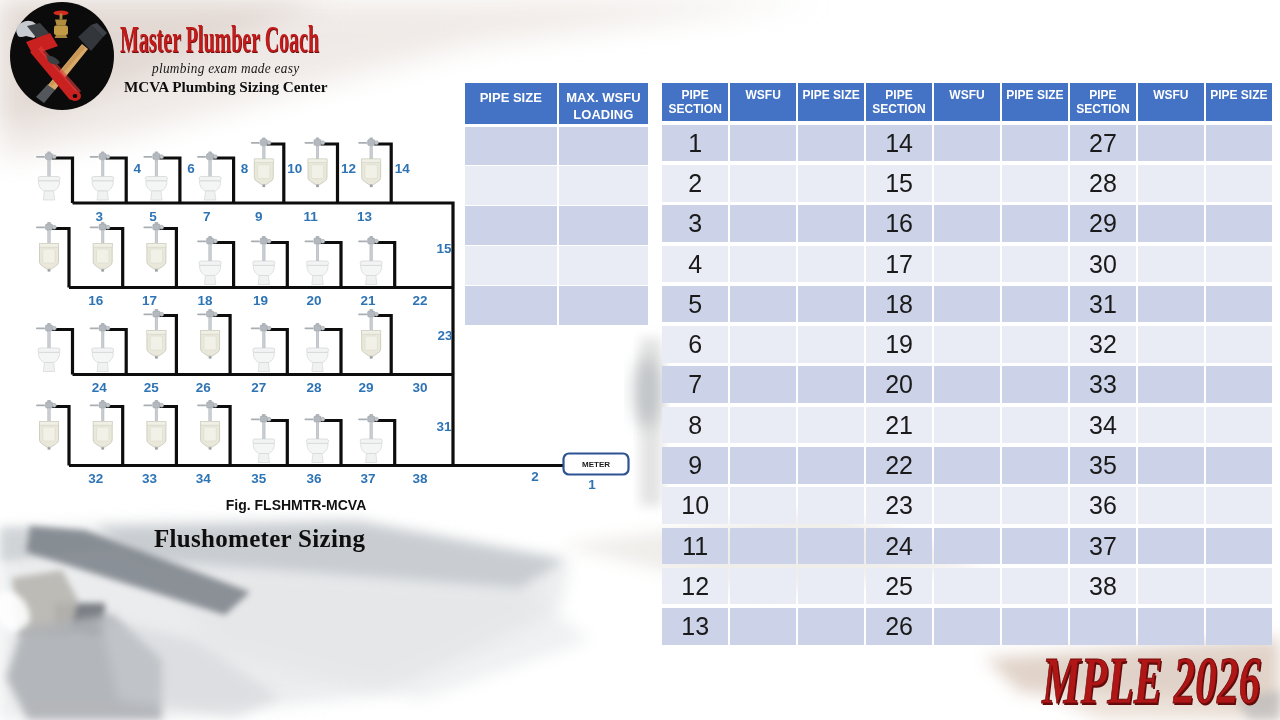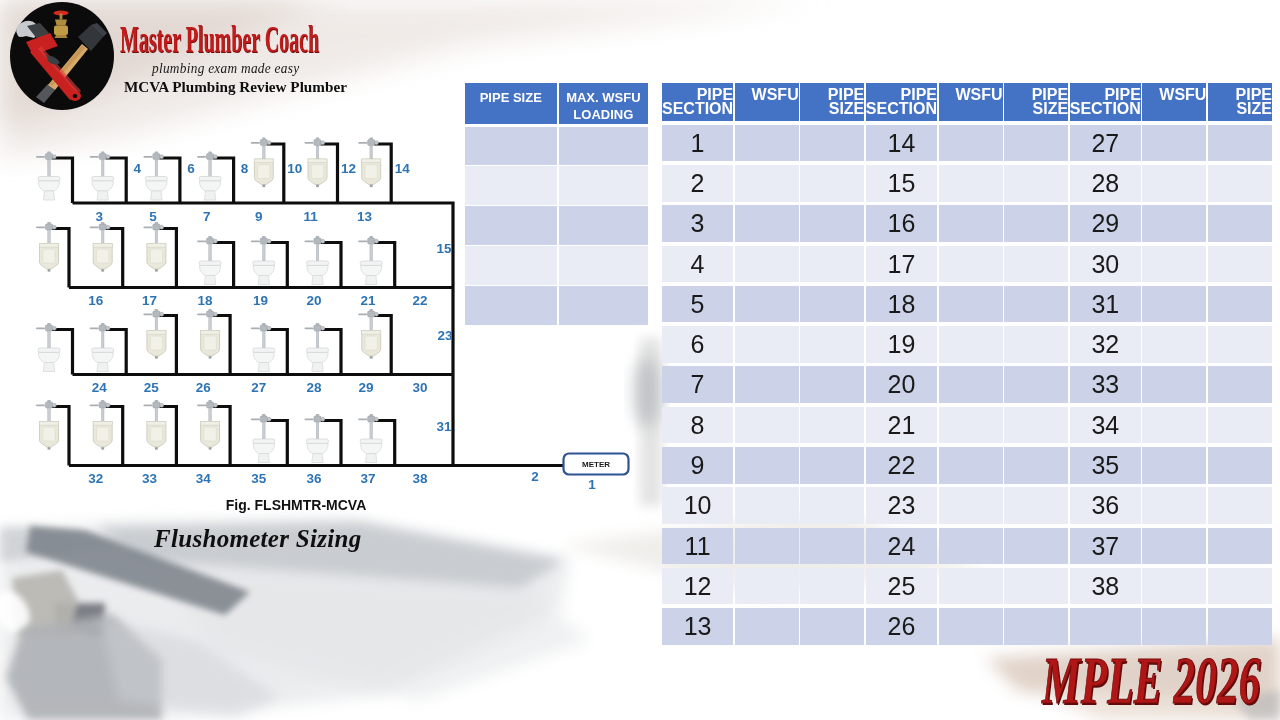--- a/index.html
+++ b/index.html
@@ -3,41 +3,41 @@
 <meta charset="utf-8">
 <style>
 * { margin:0; padding:0; box-sizing:border-box; }
 html,body { width:1280px; height:720px; overflow:hidden; background:#ffffff;
   font-family:"Liberation Sans", sans-serif; }
 #page { position:relative; width:1280px; height:720px;border-radius:8px; }
 #bigtable { position:absolute; left:662px; top:82.5px; width:610px;
   display:grid; grid-template-columns:repeat(9, 1fr);
   grid-template-rows:38.5px; grid-auto-rows:36.6px;
   column-gap:1.6px; row-gap:3.7px; }
-.bh { background:#4472c4; color:#fff; font-size:16px; font-weight:bold;
-  line-height:14.2px; text-align:right; padding-top:5px; }
+.bh { background:#4472c4; color:#fff; font-size:12px; font-weight:bold;
+  line-height:14.2px; text-align:center; padding-top:5px; }
 .bc { text-align:center; font-size:25px; line-height:36.6px; color:#1a1a1a; }
 .dk { background:#ccd3e8; }
 .lt { background:#e9ebf5; }
 #smalltable { position:absolute; left:465px; top:82.5px; width:183px;
   display:grid; grid-template-columns:91.5px 89.3px;
   grid-template-rows:42.6px; grid-auto-rows:38.4px;
   column-gap:2.2px; row-gap:1.5px; }
 .sh { background:#4472c4; color:#fff; font-size:13px; font-weight:bold;
   line-height:17px; text-align:center; padding-top:6px; height:41.1px; }
 #logotext { position:absolute; left:0; top:0; }
 #mpc { position:absolute; left:120px; top:18px; font-family:"Liberation Serif", serif; font-weight:bold; font-size:37px;
   color:#c21b1b; transform:scaleX(0.54); transform-origin:0 0; white-space:nowrap;
   text-shadow:1px 1px 0 #6d0f0f; }
 #tagline { position:absolute; left:152px; top:59.5px; font-family:"Liberation Serif", serif; font-style:italic; font-size:15px;
   color:#191919; letter-spacing:0.3px; transform:scaleX(0.89); transform-origin:0 0; white-space:nowrap; }
 #mcva { position:absolute; left:124px; top:77.5px; font-family:"Liberation Serif", serif; font-weight:bold; font-size:15.2px;
   color:#0e0e0e; white-space:nowrap; }
 #flush { position:absolute; left:154px; top:525px; font-family:"Liberation Serif", serif;
-  font-style:italic; color:#0f0f0f; }
+  color:#0f0f0f; }
 #flush h1 { font-size:25px; font-weight:bold; margin-bottom:1px; letter-spacing:0.3px; }
 #flush div { font-size:16.5px; line-height:19.4px; }
 #mple { position:absolute; left:1042px; top:646px; line-height:1;
   font-family:"Liberation Serif", serif; font-style:italic; font-weight:bold;
   font-size:68px; color:#b01616; text-shadow:2px 2px 0 #5f0b0b;
   -webkit-text-stroke:1px #760d0d; white-space:nowrap;
   transform:scaleX(0.639); transform-origin:0 0; }
 </style>
 </head>
 <body>
@@ -130,21 +130,21 @@
 <path d="M 56 35 h 10 l 1.5 3 h -13 z" fill="#a8853c"></path>
 </g>
 </svg>
 
 <div id="logotext">
 
 <div id="mpc">Master Plumber Coach</div>
 
 <div id="tagline">plumbing exam made easy</div>
 
-<div id="mcva">MCVA Plumbing Review Plumber</div>
+<div id="mcva">MCVA Plumbing Sizing Center</div>
 </div>
 
 <svg width="1280" height="720" viewBox="0 0 1280 720" style="position:absolute;left:0;top:0">
 <defs>
         <filter id="fxb" x="-20%" y="-20%" width="140%" height="140%">
           <feGaussianBlur stdDeviation="0.45"></feGaussianBlur>
         </filter>
       </defs>
 
 <path d="M 72.5 203 H 453 V 465.5" fill="none" stroke="#0d0d0d" stroke-width="3.2"></path>

